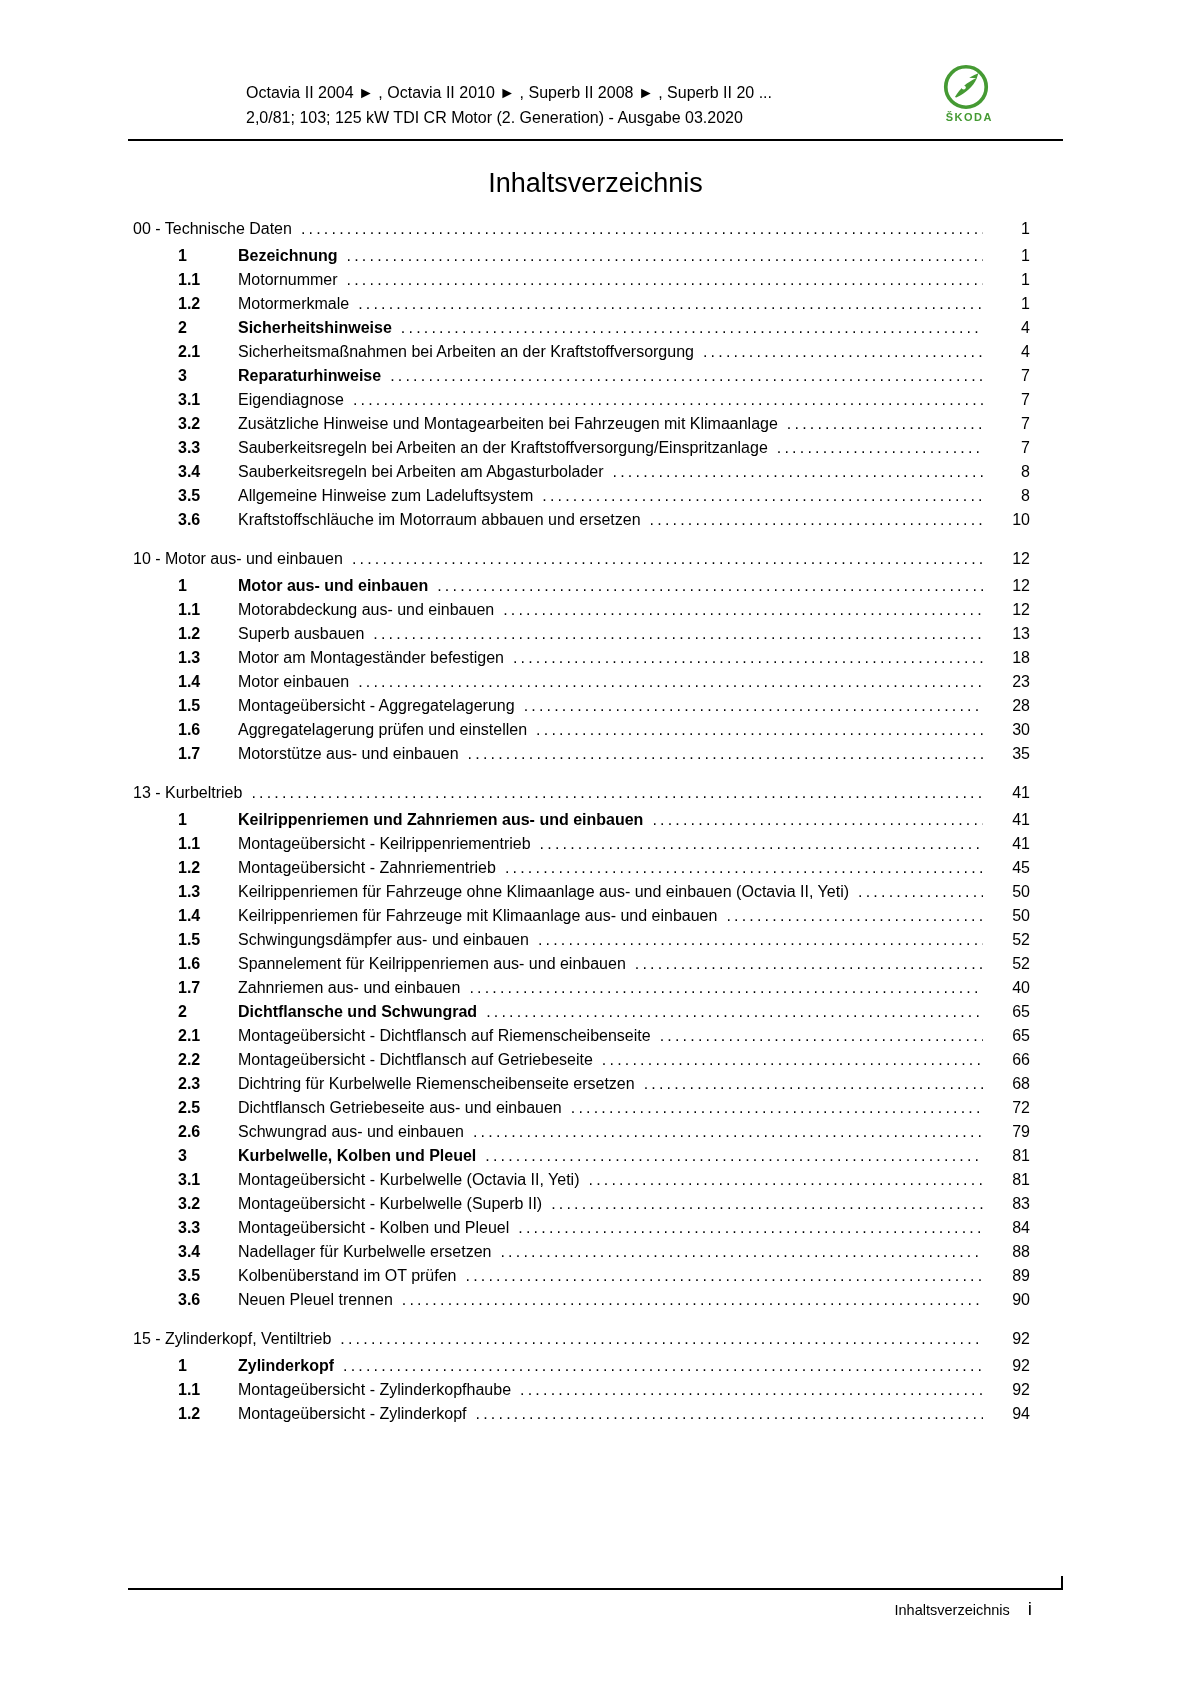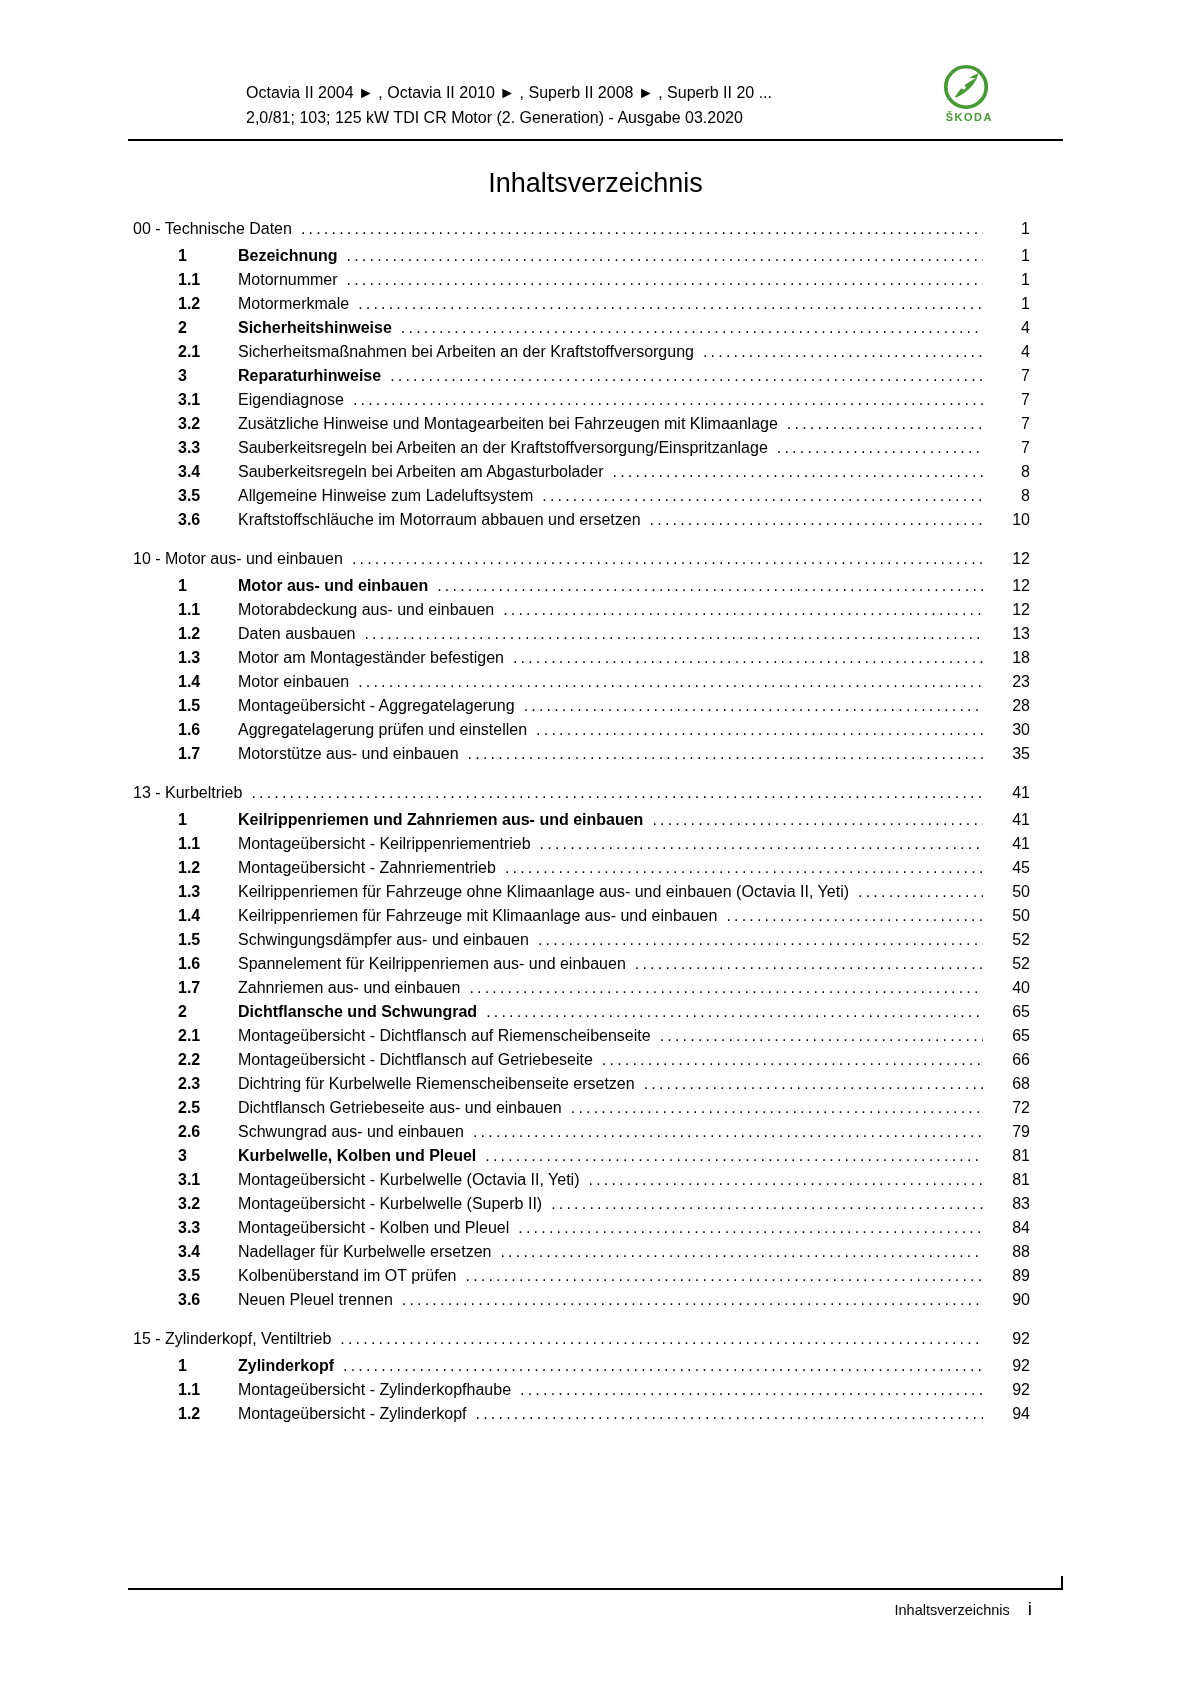--- a/index.html
+++ b/index.html
@@ -155,21 +155,21 @@
         <span class="page-num">12</span>
       </div>
       <div class="row entry">
         <span class="num">1.1</span>
         <span class="etitle">Motorabdeckung aus- und einbauen</span>
         <span class="leader"></span>
         <span class="page-num">12</span>
       </div>
       <div class="row entry">
         <span class="num">1.2</span>
-        <span class="etitle">Daten ausbauen</span>
+        <span class="etitle">Superb ausbauen</span>
         <span class="leader"></span>
         <span class="page-num">13</span>
       </div>
       <div class="row entry">
         <span class="num">1.3</span>
         <span class="etitle">Motor am Montageständer befestigen</span>
         <span class="leader"></span>
         <span class="page-num">18</span>
       </div>
       <div class="row entry">

